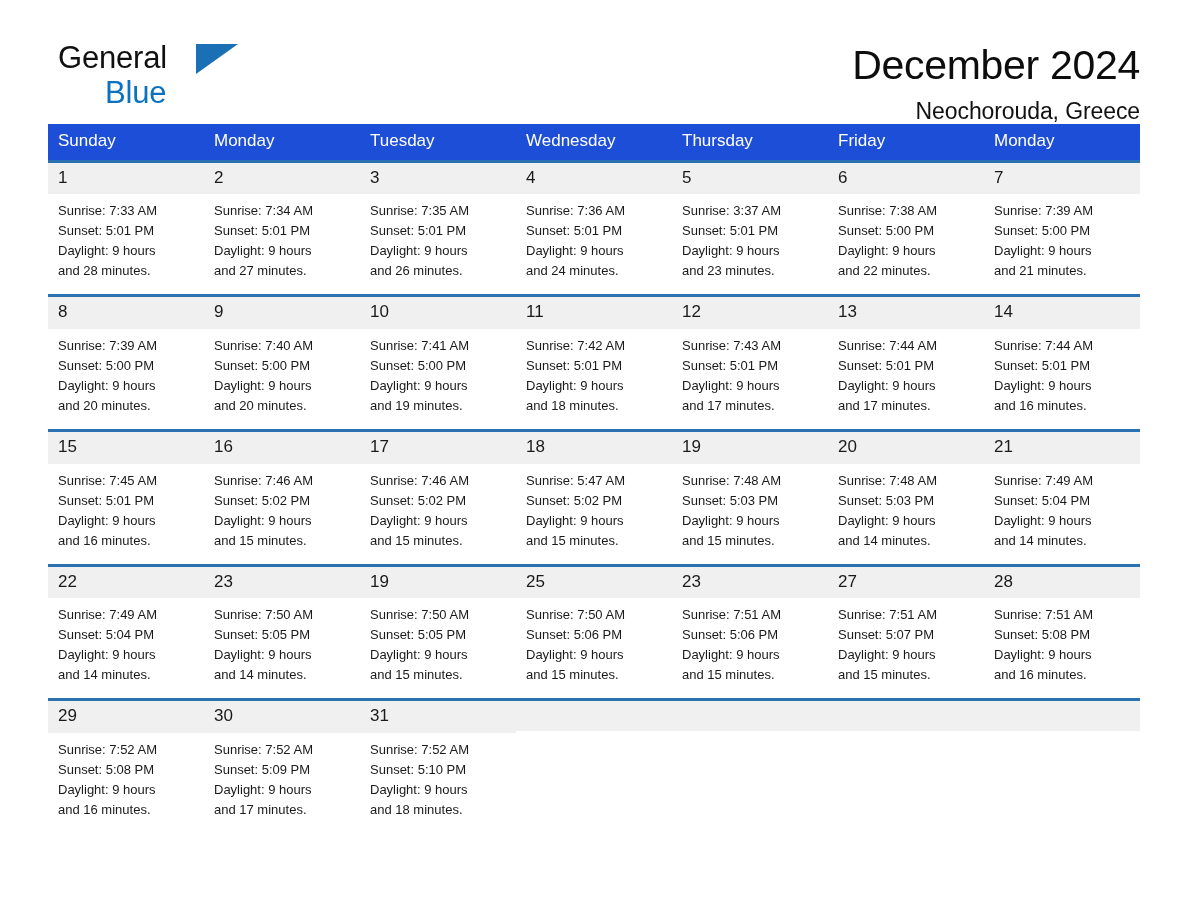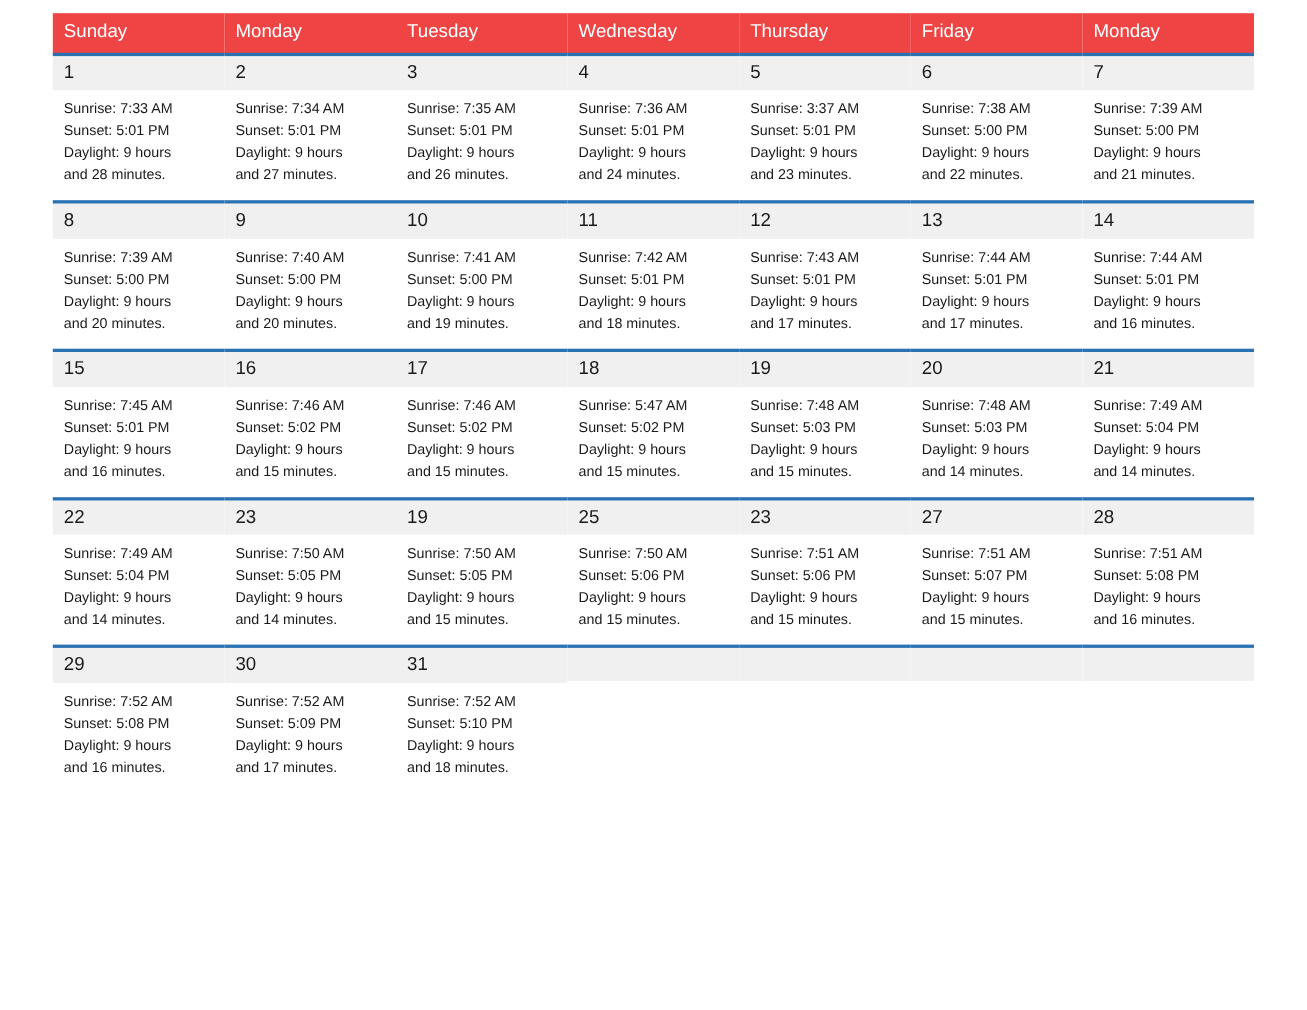--- a/index.html
+++ b/index.html
@@ -86,21 +86,21 @@
   
   .calendar {
     width: 1092px;
     border-collapse: collapse;
     table-layout: fixed;
     margin-top: 12px;
   }
   .calendar col { width: 14.2857%; }
 
   thead th {
-    background: #ef4444;
+    background: #1d4ed8;
     color: #ffffff;
     font-size: 17px;
     font-weight: 400;
     text-align: left;
     padding: 8px 0 9px 10px;
     line-height: 1.1;
   }
 
   tbody tr.spacer-row td {
     height: 13px;
@@ -131,20 +131,34 @@
   }
   td.day-cell .details div { white-space: nowrap; }
   td.empty .daynum { background: #f0f0f0; }
   td.empty .details { height: 0; }
 </style>
 </head>
 <body>
 
 <div class="page">
 
+  <div class="header">
+
+    <div class="brand">
+      <span class="brand-general">General</span>
+      <span class="brand-triangle"></span>
+      <span class="brand-blue">Blue</span>
+    </div>
+
+    <div class="title-block">
+      <div class="cal-title">December 2024</div>
+      <div class="cal-subtitle">Neochorouda, Greece</div>
+    </div>
+
+  </div>
 
   <table class="calendar">
     <colgroup>
       <col>
         <col>
         <col>
         <col>
         <col>
         <col>
         <col>

